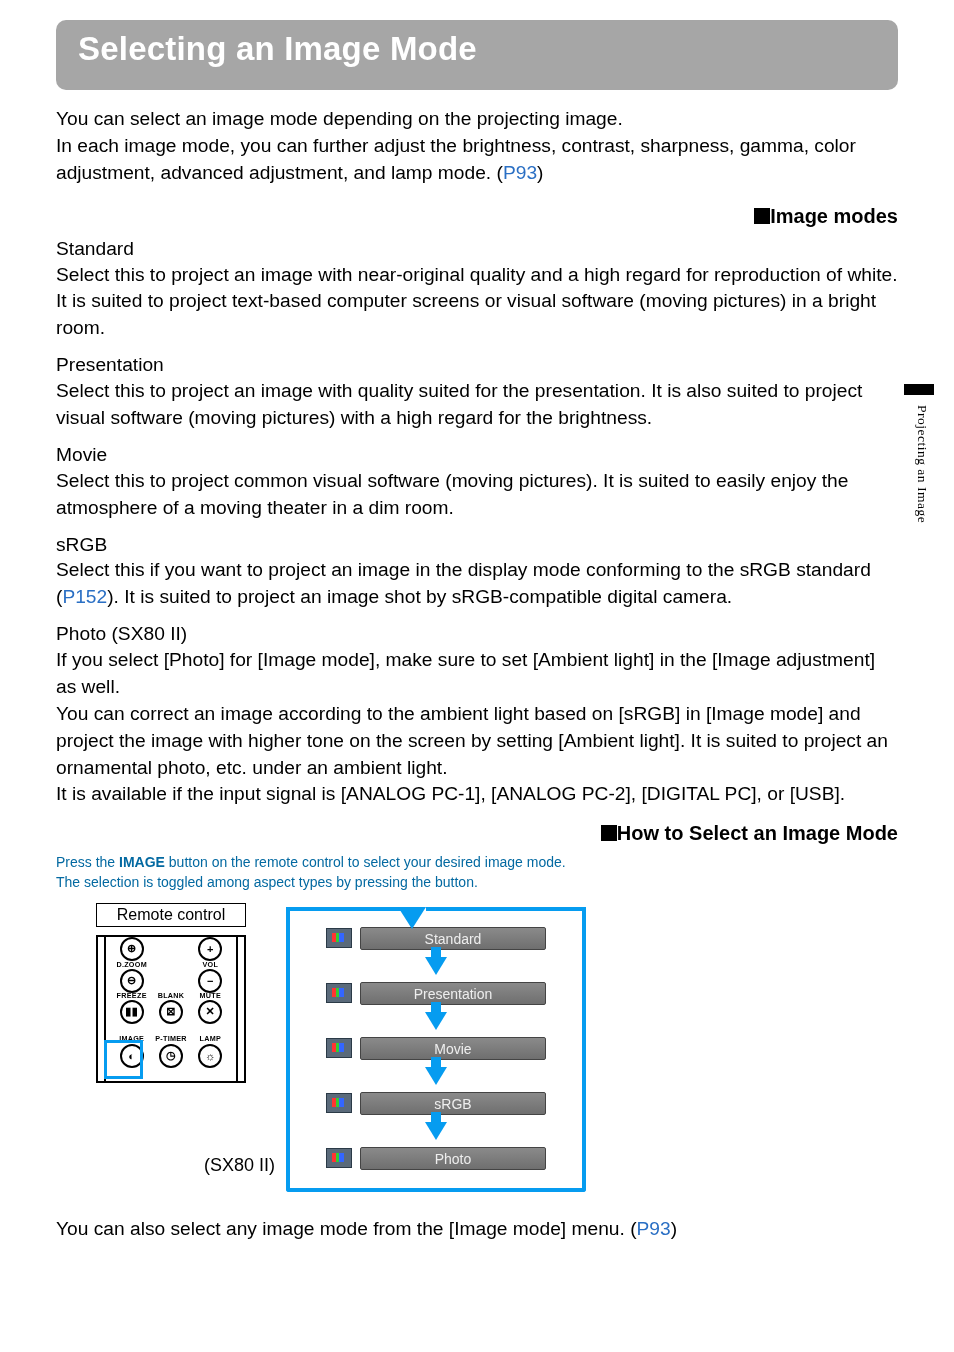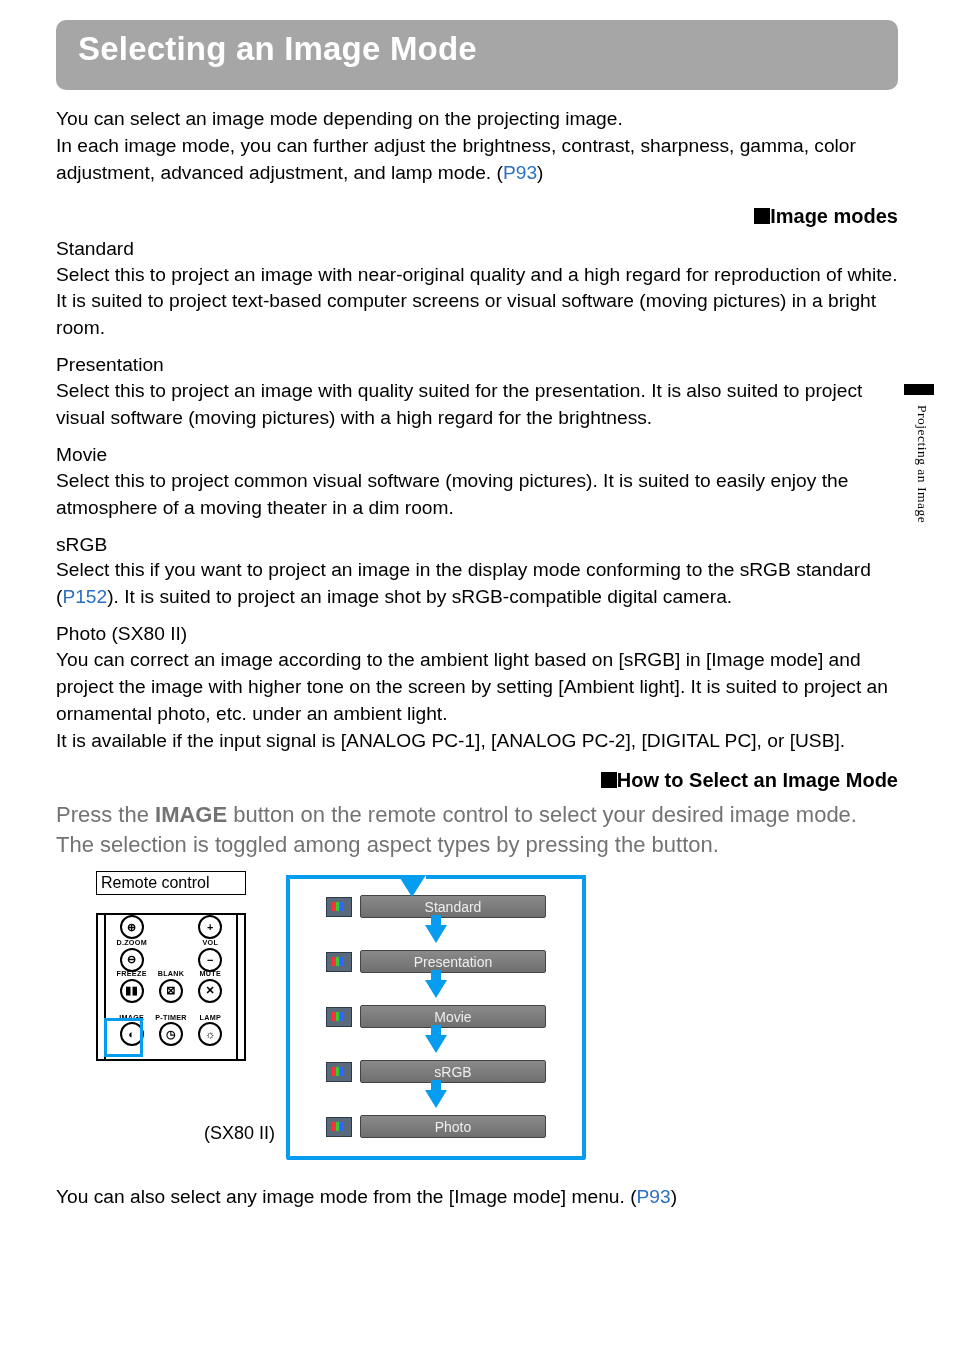--- a/index.html
+++ b/index.html
@@ -53,44 +53,44 @@
     font-size: 19.2px;
     line-height: 1.35;
     color: #000;
   }
   .mode-desc {
     font-size: 19.2px;
     line-height: 1.4;
     color: #000;
   }
   .howto-para {
-    font-size: 22px;
+    font-size: 14px;
     line-height: 1.4;
-    color: #737373;
+    color: #0369a1;
     margin-bottom: 0;
   }
   .btn-name { font-weight: bold; }
 
   .diagram-row {
     display: flex;
     align-items: flex-start;
     gap: 40px;
     margin-top: 10px;
     margin-left: 40px;
   }
   .remote {
     position: relative;
     width: 150px;
   }
   .remote-label-box {
     border: 1px solid #000;
-    text-align: left;
+    text-align: center;
     font-size: 16px;
     padding: 2px 4px;
-    margin-bottom: 18px;
+    margin-bottom: 8px;
     background: #fff;
   }
   .remote-body {
     border: 2px solid #000;
     width: 150px;
     height: 148px;
     position: relative;
     background: #fff;
   }
   .remote-inner {
@@ -271,20 +271,21 @@
 
   <div class="mode-block">
     <div class="mode-title">sRGB</div>
     <div class="mode-desc">
       <span>Select this if you want to project an image in the display mode conforming to the sRGB standard (</span><span class="link">P152</span><span>). It is suited to project an image shot by sRGB-compatible digital camera.</span>
     </div>
   </div>
 
   <div class="mode-block">
     <div class="mode-title">Photo (SX80 II)</div>
+    <div class="mode-desc">If you select [Photo] for [Image mode], make sure to set [Ambient light] in the [Image adjustment] as well.</div>
     <div class="mode-desc">You can correct an image according to the ambient light based on [sRGB] in [Image mode] and project the image with higher tone on the screen by setting [Ambient light]. It is suited to project an ornamental photo, etc. under an ambient light.</div>
     <div class="mode-desc">It is available if the input signal is [ANALOG PC-1], [ANALOG PC-2], [DIGITAL PC], or [USB].</div>
   </div>
 
   <h2 class="section-head" style="margin-top:14px;"><span class="blk-sq"></span><span>How to Select an Image Mode</span></h2>
 
   <p class="howto-para">
     <span>Press the </span><span class="btn-name">IMAGE</span><span> button on the remote control to select your desired image mode.</span><br>
     <span>The selection is toggled among aspect types by pressing the button.</span>
   </p>

